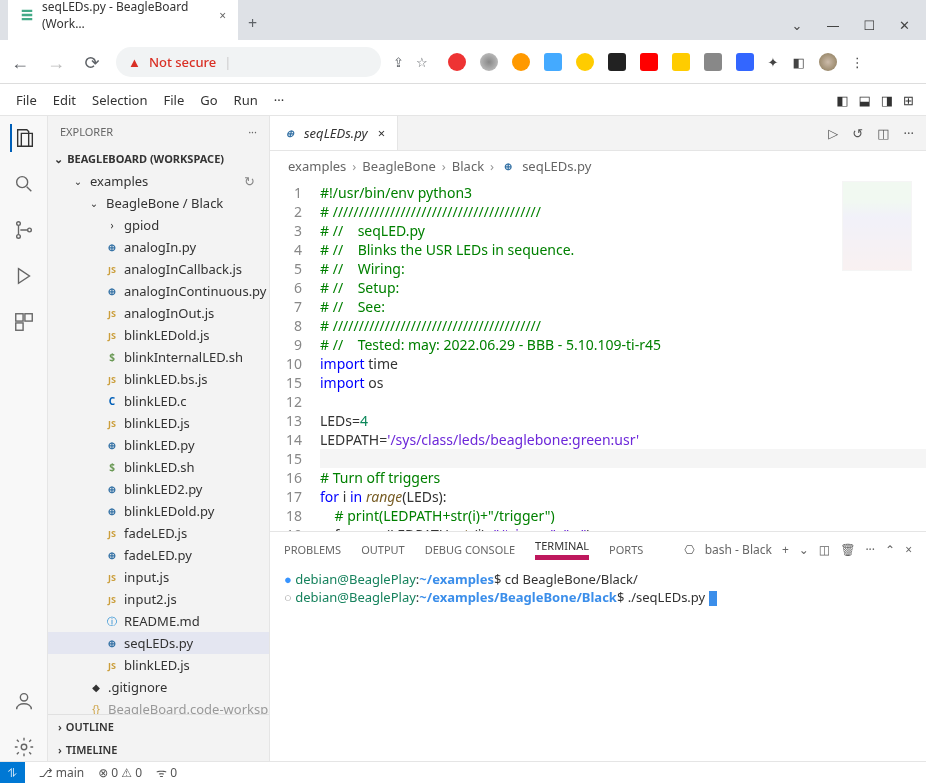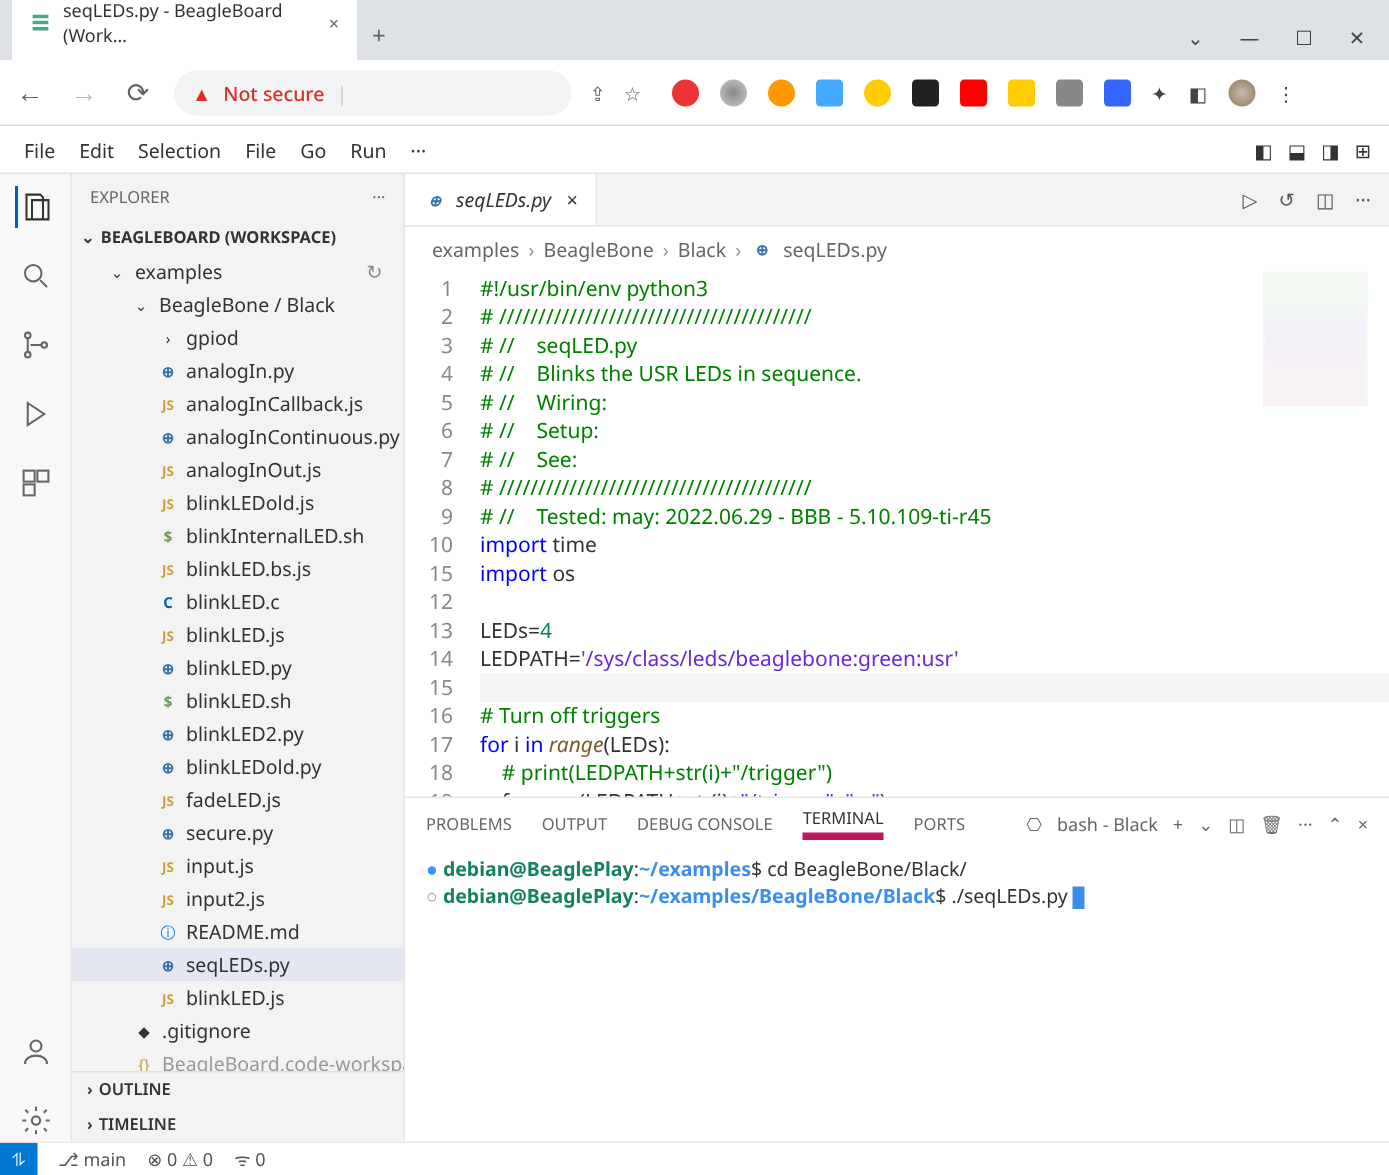--- a/index.html
+++ b/index.html
@@ -63,21 +63,21 @@
 .code { flex: 1; line-height: 19px; padding-top: 2px; white-space: pre; }
 .tk-c { color: #008000; } .tk-k { color: #0000ff; } .tk-s { color: #6d28d9; } .tk-f { color: #795e26; font-style: italic; } .tk-n { color: #098658; }
 .cur-line { background: #f5f5f5; display: inline-block; width: 100%; }
 .minimap { position: absolute; right: 14px; top: 0; width: 70px; height: 90px; background: linear-gradient(#e8f5e8 20%, #e8e8f5 40%, #f5e8e8); opacity: 0.6; border: 1px solid #eee; }
 
 .panel { height: 230px; border-top: 1px solid #e5e5e5; display: flex; flex-direction: column; }
 .panel-tabs { display: flex; align-items: center; padding: 6px 14px; gap: 20px; font-size: 11px; color: #666; }
 .panel-tabs .pt.active { color: #333; border-bottom: 5px solid #be185d; padding-bottom: 2px; }
 .panel-tabs .right { margin-left: auto; display: flex; gap: 10px; align-items: center; font-size: 12px; }
 .term { flex: 1; padding: 4px 14px; font-family: Consolas, monospace; font-size: 13px; line-height: 18px; }
-.term .prompt1 { color: #16825d; font-weight: bold; }
+.term .prompt1 { color: #16825d; font-weight: normal; }
 .term .path { color: #3b8eea; font-weight: bold; }
 .term .bullet { color: #3794ff; }
 .term .bullet2 { color: #999; }
 .term .cursor { background: #3b8eea; display:inline-block; width: 8px; height: 15px; vertical-align: middle; }
 
 .statusbar { height: 22px; background: #fff; border-top: 1px solid #e5e5e5; display: flex; align-items: center; font-size: 12px; color: #555; padding: 0 8px; gap: 14px; }
 .statusbar .sb-left { display: flex; gap: 14px; align-items: center; }
 .statusbar .sb-right { margin-left: auto; display: flex; gap: 14px; align-items: center; }
 .remote { background: #0078d4; color: white; padding: 2px 8px; margin-left: -8px; height: 22px; display: flex; align-items: center; }
 
@@ -269,21 +269,21 @@
           <div class="ft-item" style="padding-left: 56px;">
             <span class="ft-icon ic-py">⊕</span>
             <span>blinkLEDold.py</span>
           </div>
           <div class="ft-item" style="padding-left: 56px;">
             <span class="ft-icon ic-js">JS</span>
             <span>fadeLED.js</span>
           </div>
           <div class="ft-item" style="padding-left: 56px;">
             <span class="ft-icon ic-py">⊕</span>
-            <span>secure.py</span>
+            <span>fadeLED.py</span>
           </div>
           <div class="ft-item" style="padding-left: 56px;">
             <span class="ft-icon ic-js">JS</span>
             <span>input.js</span>
           </div>
           <div class="ft-item" style="padding-left: 56px;">
             <span class="ft-icon ic-js">JS</span>
             <span>input2.js</span>
           </div>
           <div class="ft-item" style="padding-left: 56px;">

